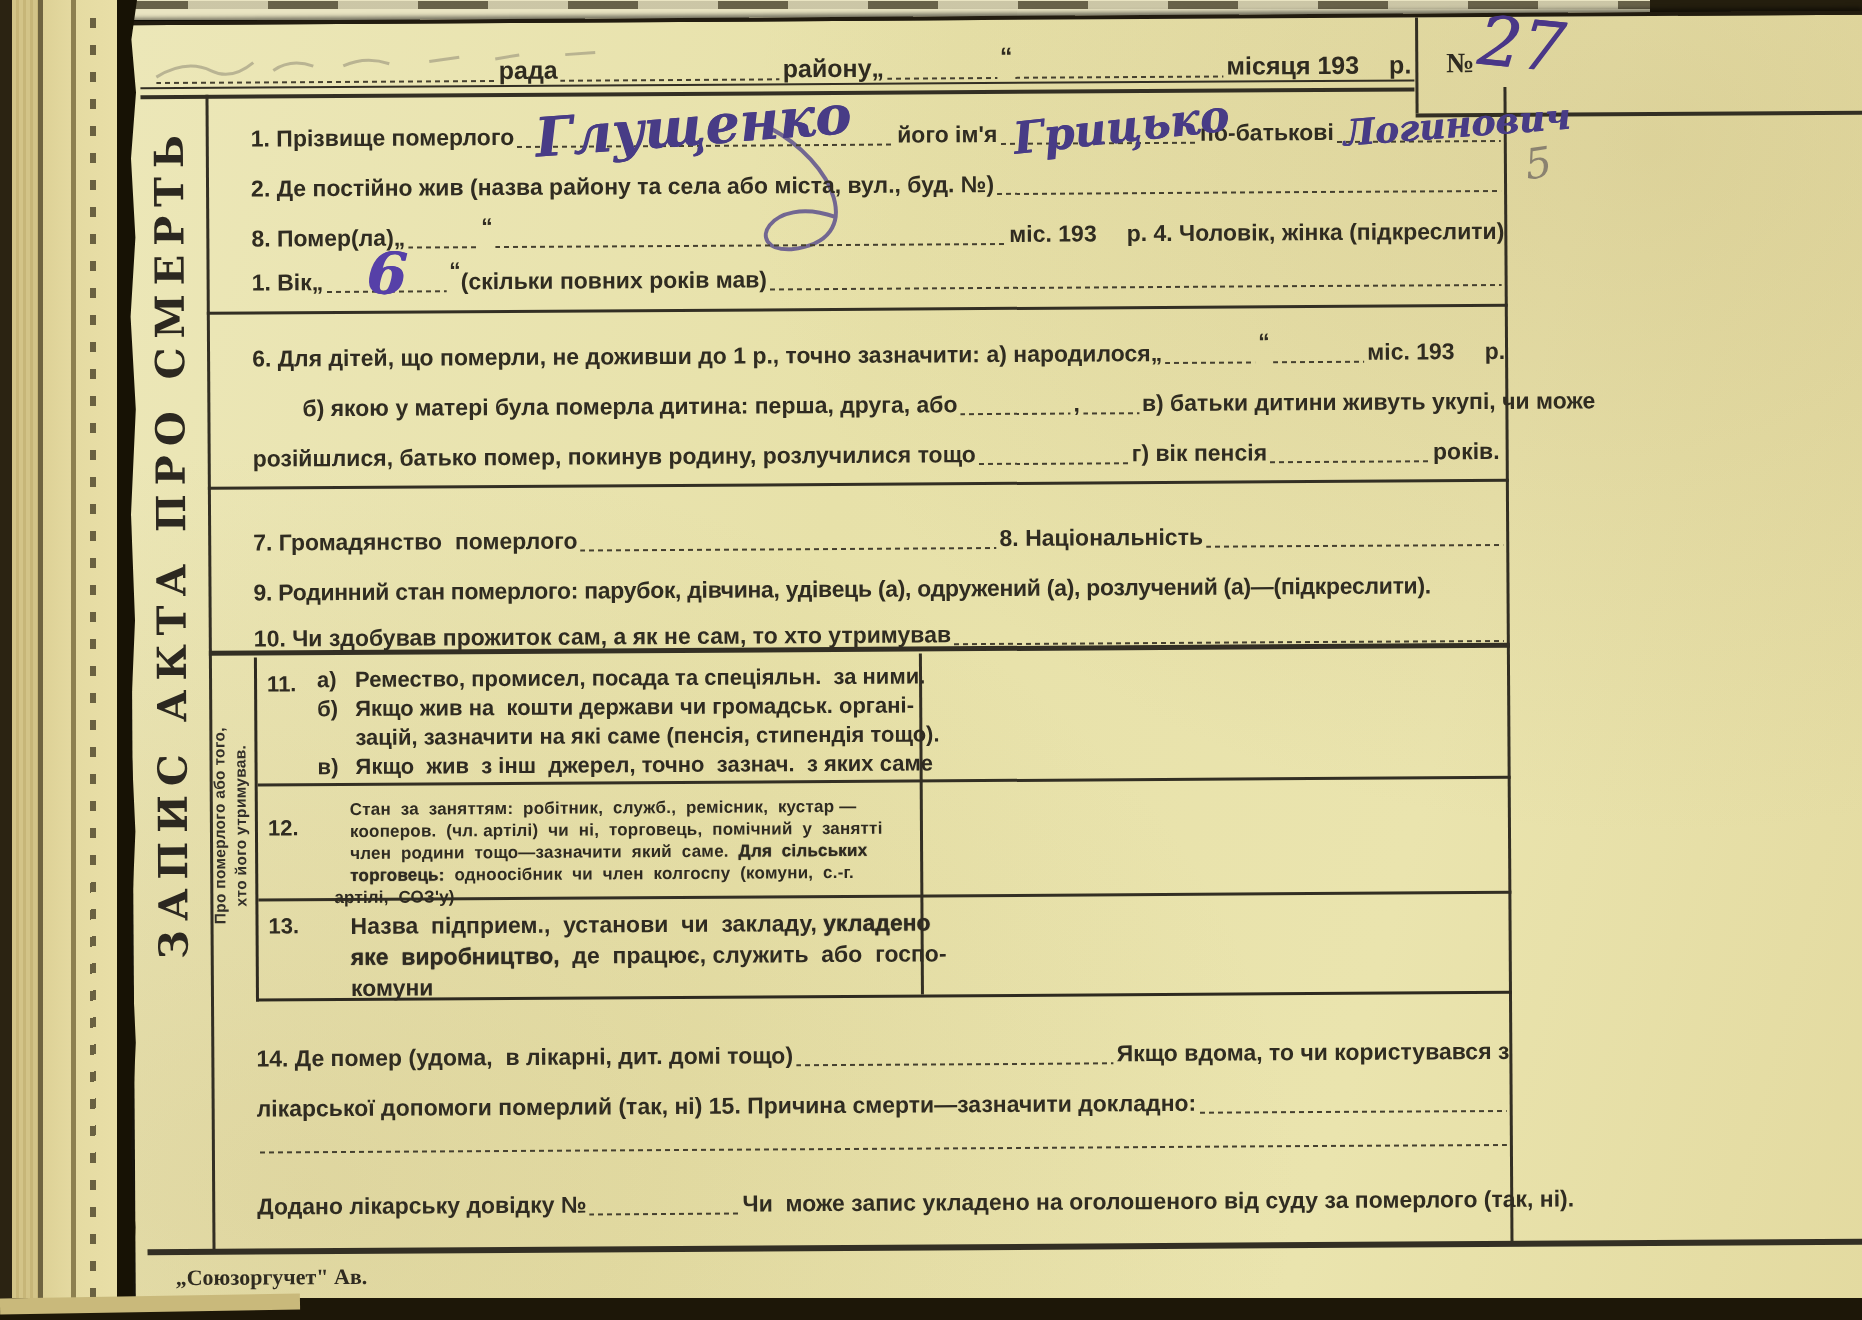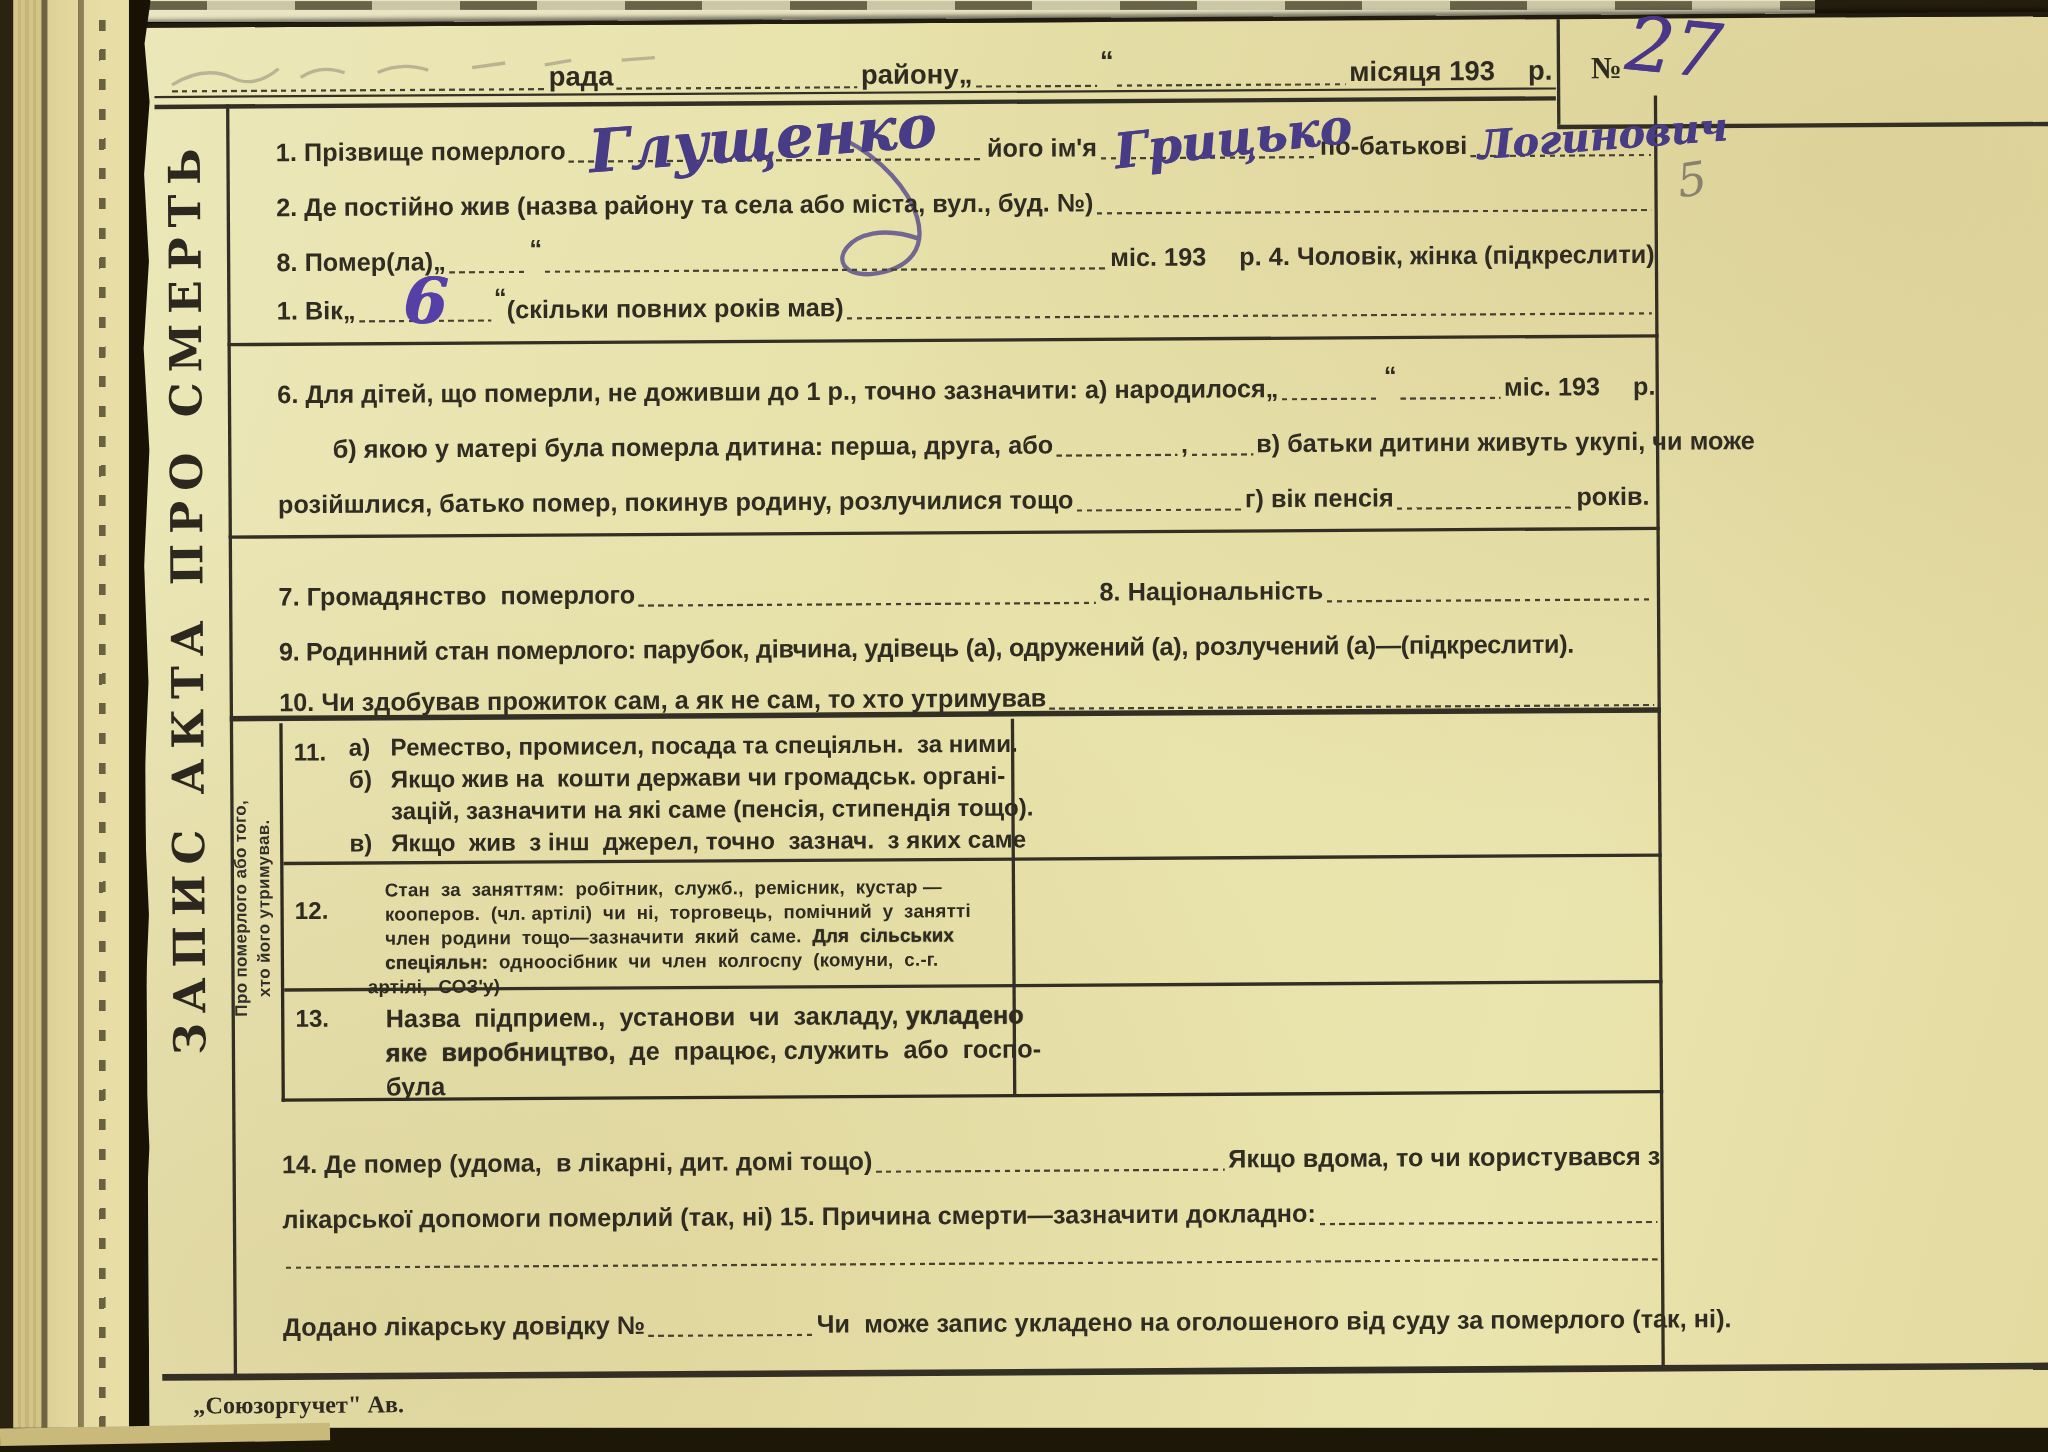--- a/index.html
+++ b/index.html
@@ -240,27 +240,27 @@
       <div class="cell-line fz22" style="left:60px;top:41px">б)</div>
       <div class="cell-line fz22" style="left:98px;top:41px">Якщо жив на  кошти держави чи громадськ. органі-</div>
       <div class="cell-line fz22" style="left:98px;top:70px">зацій, зазначити на які саме (пенсія, стипендія тощо).</div>
       <div class="cell-line fz22" style="left:60px;top:99px">в)</div>
       <div class="cell-line fz22" style="left:98px;top:99px">Якщо  жив  з інш  джерел, точно  зазнач.  з яких саме</div>
 
       <div class="cell-line fz22" style="left:10px;top:160px">12.</div>
       <div class="cell-line fz17" style="left:92px;top:144px">Стан  за  заняттям:  робітник,  служб.,  ремісник,  кустар —</div>
       <div class="cell-line fz17" style="left:92px;top:166px">кооперов.  (чл. артілі)  чи  ні,  торговець,  помічний  у  занятті</div>
       <div class="cell-line fz17" style="left:92px;top:188px"><span>член  родини  тощо—зазначити  який  саме.  </span><span class="xb">Для  сільських</span></div>
-      <div class="cell-line fz17" style="left:92px;top:210px"><span class="xb">спеціяльн:</span><span>  одноосібник  чи  член  колгоспу  (комуни,  с.-г.</span></div>
+      <div class="cell-line fz17" style="left:92px;top:210px"><span class="xb">торговець:</span><span>  одноосібник  чи  член  колгоспу  (комуни,  с.-г.</span></div>
       <div class="cell-line fz17" style="left:76px;top:232px">артілі,  СОЗ'у)</div>
 
       <div class="cell-line fz22" style="left:10px;top:258px">13.</div>
       <div class="cell-line fz23" style="left:92px;top:258px"><span>Назва  підприем.,  установи  чи  закладу, </span><span class="xb">укладено</span></div>
       <div class="cell-line fz23" style="left:92px;top:289px"><span class="xb">яке  виробництво,</span><span>  де  працює, служить  або  госпо-</span></div>
-      <div class="cell-line fz23" style="left:92px;top:320px">була</div>
+      <div class="cell-line fz23" style="left:92px;top:320px">комуни</div>
     </div>
 
     <div class="row" style="top:1012px">
       <span class="t">14. Де помер (удома,  в лікарні, дит. домі тощо)</span>
       <span class="fill"></span>
       <span class="t">Якщо вдома, то чи користувався з</span>
     </div>
     <div class="row" style="top:1062px">
       <span class="t">лікарської допомоги померлий (так, ні) 15. Причина смерти—зазначити докладно:</span>
       <span class="fill"></span>

